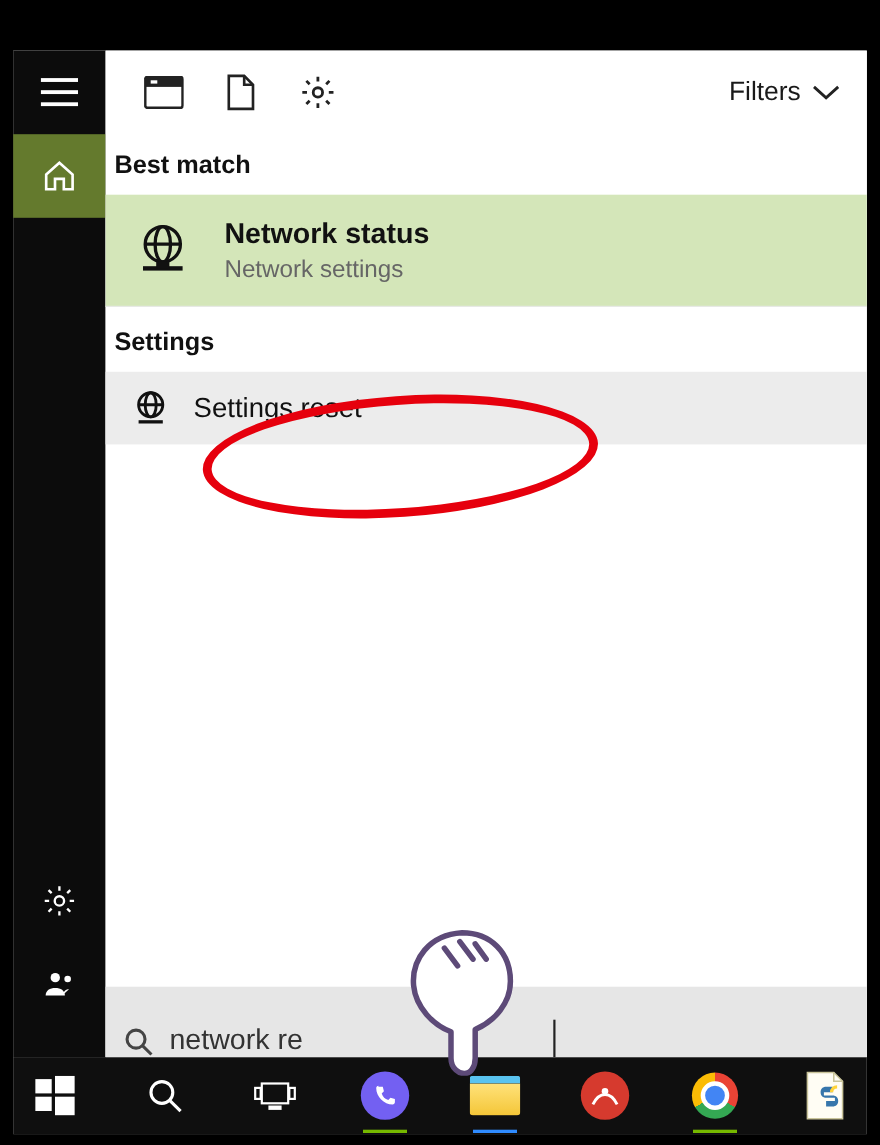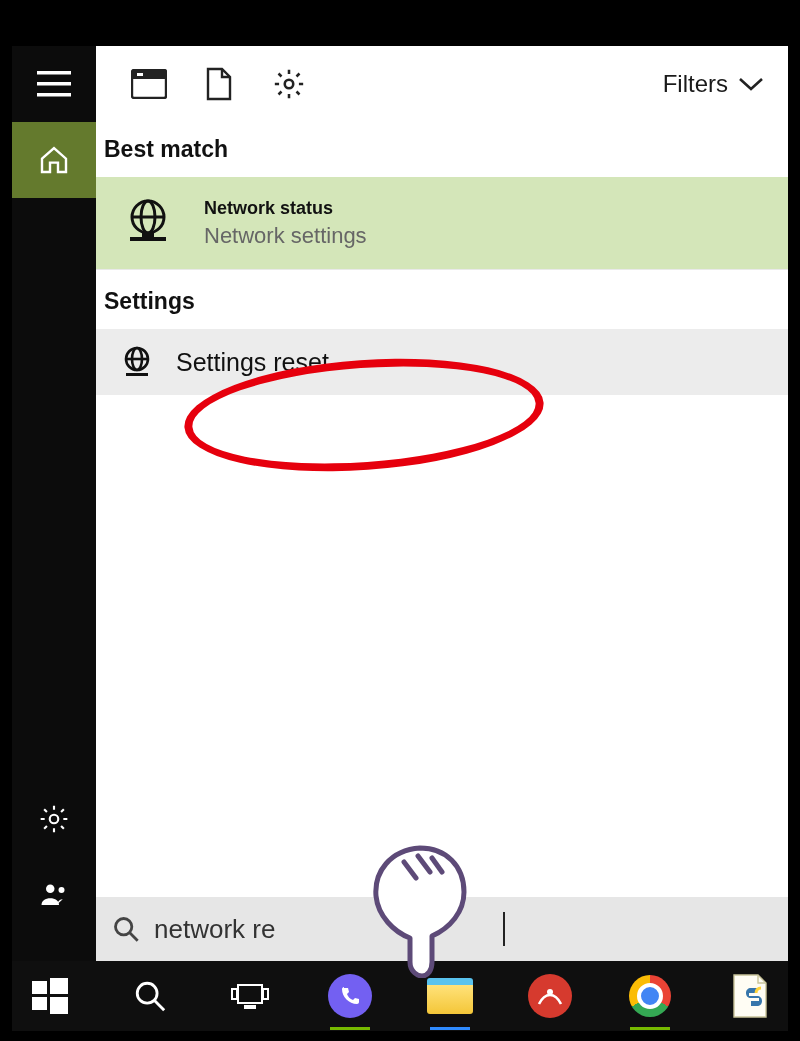--- a/index.html
+++ b/index.html
@@ -67,21 +67,21 @@
     padding: 14px 0 14px 8px;
   }
   .best-match {
     background: #d4e6b9;
     display: flex; align-items: center;
     padding: 20px 20px 20px 24px;
     gap: 28px;
     border-bottom: 1px solid #e9e9e9;
   }
   .best-match .bm-text .title {
-    font-size: 18px; font-weight: 600; color: #111;
+    font-size: 26px; font-weight: 600; color: #111;
   }
   .best-match .bm-text .sub {
     font-size: 22px; color: #666; margin-top: 4px;
   }
   .settings-row {
     background: #ececec;
     display: flex; align-items: center;
     padding: 16px 20px 16px 24px;
     gap: 22px;
     position: relative;
@@ -101,21 +101,21 @@
   .hand {
     position: absolute;
     left: 264px; top: 792px;
     width: 120px; height: 140px;
     pointer-events: none;
   }
   .searchbar {
     margin-top: auto;
     background: #e6e6e6;
     height: 64px;
-    display: flex; align-items: center;
+    display: flex; align-items: flex-end;
     padding: 0 16px;
     gap: 14px;
   }
   .searchbar input {
     flex: 1;
     background: transparent;
     border: none;
     font-size: 26px;
     color: #333;
     outline: none;

